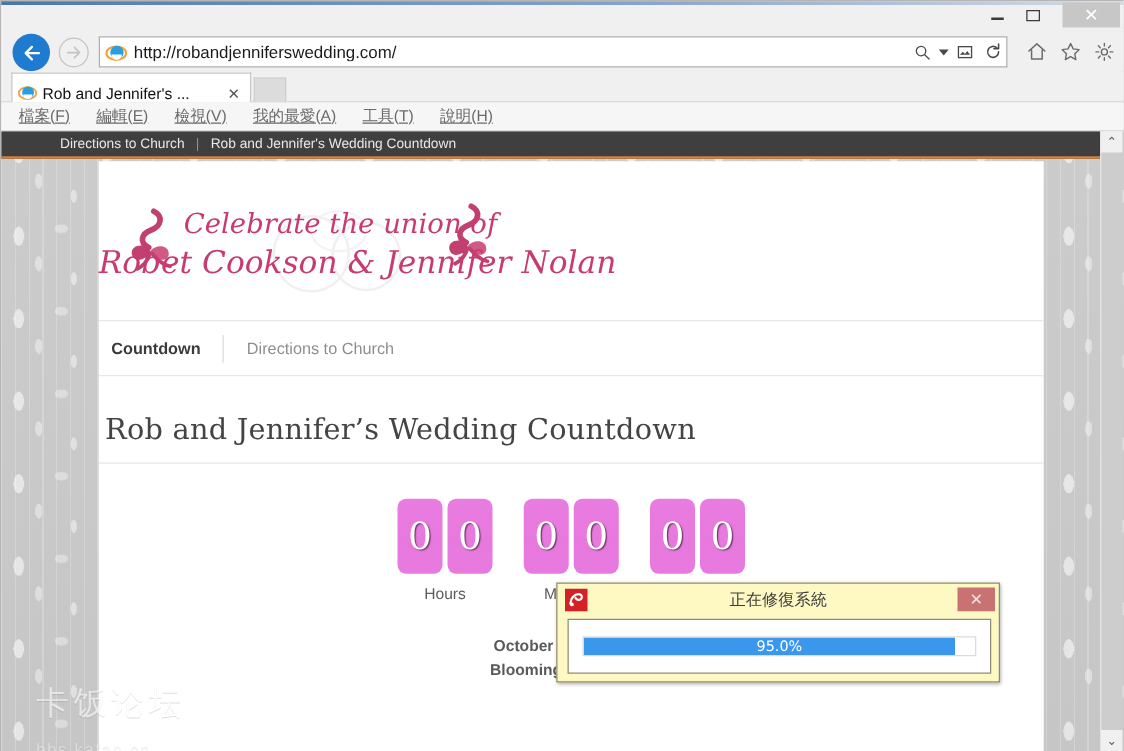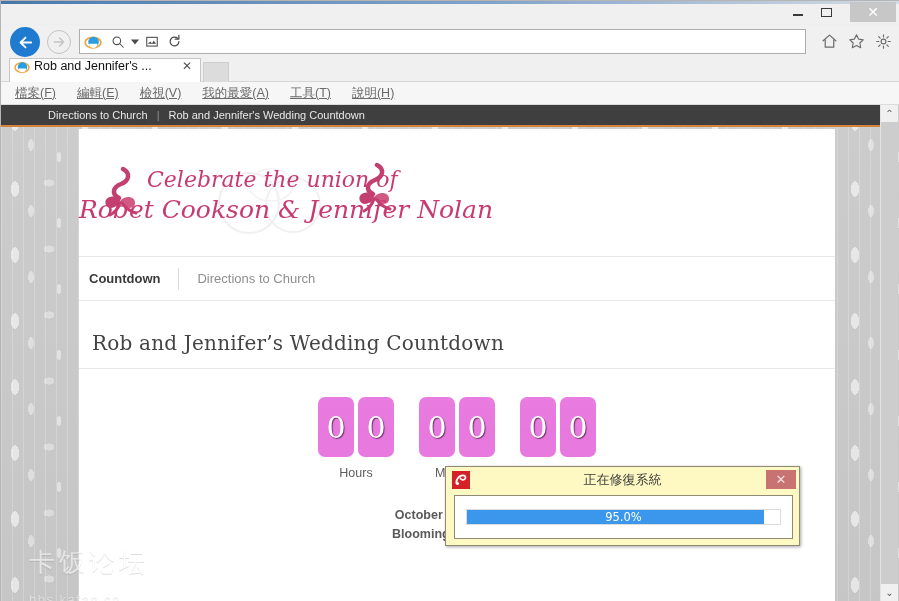--- a/index.html
+++ b/index.html
@@ -102,21 +102,21 @@
     width: 899px; height: 25px;
     background: #f0f0f0;
     border-bottom: 1px solid #d6d6d6;
   }
   #tab-active {
     position: absolute; left: 8px; top: 1px;
     width: 192px; height: 24px;
     background: #ffffff;
     border: 1px solid #c6c6c6;
     border-bottom: none;
-    display: flex; align-items: flex-start;
+    display: flex; align-items: flex-end;
     padding: 0 4px;
   }
   #tab-icon { width: 16px; height: 16px; margin-right: 4px; flex:0 0 auto;}
   #tab-title {
     flex: 1 1 auto;
     font-size: 12.5px; color: #111;
     white-space: nowrap; overflow: hidden;
   }
   #tab-close { flex:0 0 auto; font-size: 12px; color: #555; padding: 0 4px;}
   #tab-new {
@@ -222,23 +222,23 @@
     border-right: 1px solid #dcdcdc;
     line-height: 22px;
   }
   #site-tab-directions {
     font-size: 13px; color: #8e8e8e;
     padding-left: 18px; line-height: 22px;
   }
 
   
   #page-title {
-    margin: 30px 0 0 12px; padding-left: 1px;
+    margin: 30px 0 0 4px; padding-left: 1px;
     font-family: "DejaVu Serif", serif;
-    font-size: 20px; font-weight: normal; color: #444;
+    font-size: 23px; font-weight: normal; color: #444;
     letter-spacing: .2px;
   }
   #title-rule {
     margin-top: 13px;
     height: 1px; background: #e7e7e7; width: 756px;
     margin-left: -0px;
   }
 
   
   #countdown {
@@ -402,20 +402,21 @@
         <path d="M4 12 H19 M13 5 L20 12 L13 19" fill="none" stroke="#c3c3c3" stroke-width="2.4" stroke-linecap="round" stroke-linejoin="round"></path>
       </svg>
     </div>
 
     <div id="addressbar">
       <svg id="ie-favicon" viewBox="0 0 32 32">
         <ellipse cx="16" cy="17" rx="14" ry="9.5" fill="none" stroke="#f2a33c" stroke-width="3"></ellipse>
         <circle cx="17" cy="16" r="9.5" fill="#2a9fe0"></circle>
         <path d="M9 19 h15 a7.5 7.5 0 0 1 -15 0 z" fill="#ffffff"></path>
       </svg>
+      <span id="url-text">http://robandjenniferswedding.com/</span>
 
       <span class="addr-icon">
         <svg width="14" height="14" viewBox="0 0 24 24">
           <circle cx="10" cy="10" r="6.5" fill="none" stroke="#4a4a4a" stroke-width="1.8"></circle>
           <path d="M15 15 L21 21" stroke="#4a4a4a" stroke-width="1.8" stroke-linecap="round"></path>
         </svg>
       </span>
       <span class="addr-icon" style="width:12px">
         <svg width="8" height="6" viewBox="0 0 10 6">
             <path d="M0 0 L5 6 L10 0 Z" fill="#4a4a4a"></path>

